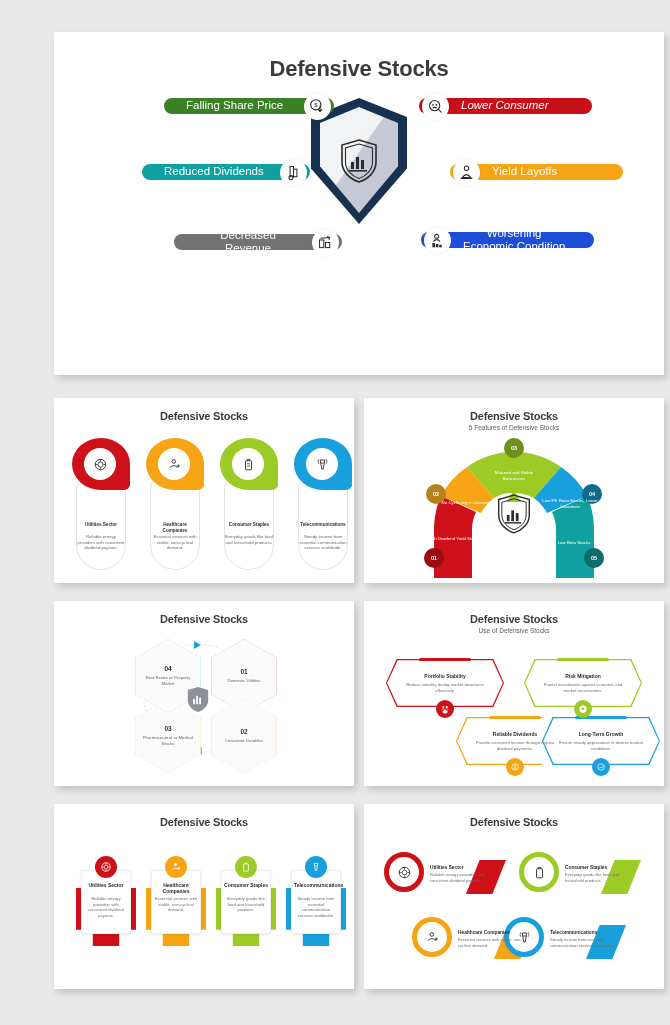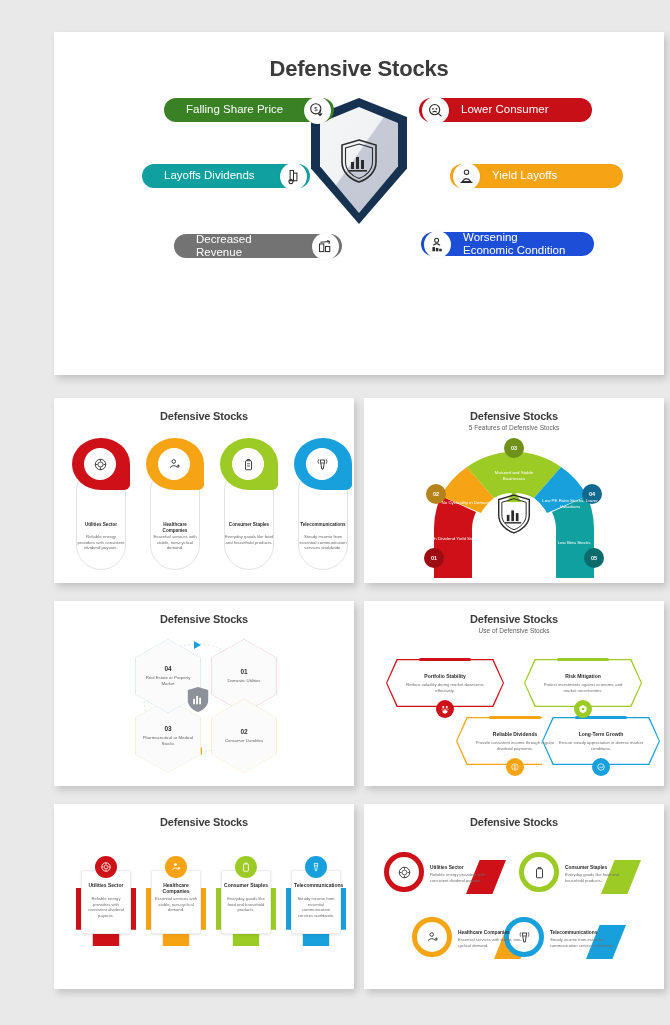--- a/index.html
+++ b/index.html
@@ -51,46 +51,47 @@
     background:linear-gradient(125deg,#f4f5f7 0%, #f1f2f4 46%, #c6cad6 47%, #c3c7d4 100%);
     clip-path: polygon(50% 0%, 100% 15%, 100% 56%, 50% 100%, 0% 56%, 0% 15%);
   }
   .shield-glyph {
     position:absolute; left:50%; top:40px; transform:translateX(-50%);
     width:40px; height:46px;
   }
 
   .pill {
     position:absolute;
-    height:24px;
+    height:16px;
     border-radius:16px;
     display:flex;
     align-items:center;
     color:#ffffff;
     font-size:11.5px;
     line-height:1.15;
     white-space:pre-line;
+    text-align:center;
   }
   .pill.left  { justify-content:flex-start; padding-left:22px; padding-right:42px; }
   .pill.right { justify-content:flex-start; padding-left:42px; padding-right:22px; }
   .pill .badge {
     position:absolute;
     width:27px; height:27px; border-radius:50%;
     background:#ffffff;
     display:flex; align-items:center; justify-content:center;
     box-shadow:0 0 2px rgba(0,0,0,0.10);
   }
   .pill.left  .badge { right:3px; }
   .pill.right .badge { left:3px; }
   .pill .badge svg { width:17px; height:17px; }
 
   #p1 { left:110px; top:16px;  width:170px; background:#3a8025; }
   #p2 { left:88px;  top:82px;  width:168px; background:#10a0a0; }
   #p3 { left:120px; top:152px; width:168px; background:#737373; }
-  #p4 { left:365px; top:16px;  width:173px; background:#c70f17; }
+  #p4 { left:365px; top:16px;  width:173px; background:#c70f17;font-style:italic; }
   #p5 { left:396px; top:82px;  width:173px; background:#f6a414; }
   #p6 { left:367px; top:150px; width:173px; background:#1d4ed8; }
 
   
   .mini { width:300px; height:185px; }
   .mini .slide-title { font-size:11px; margin-top:12px; }
   .mini .slide-sub   { font-size:6.5px; margin-top:2px; }
 
   #slide2 { left:30px;  top:398px; }
   #slide3 { left:340px; top:398px; }
@@ -256,21 +257,21 @@
         <span class="badge">
           <svg viewBox="0 0 20 20">
               <circle cx="8" cy="8" r="6" fill="none" stroke="#2b2b2b" stroke-width="1.3"></circle>
               <text x="8" y="11" font-size="7" text-anchor="middle" fill="#2b2b2b">$</text>
               <path d="M13 9 v7 M13 16 l-2.5-2.5 M13 16 l2.5-2.5" stroke="#2b2b2b" stroke-width="1.3" fill="none"></path>
             </svg>
         </span>
       </div>
 
       <div class="pill left" id="p2">
-        <span>Layoffs Dividends</span>
+        <span>Reduced Dividends</span>
         <span class="badge">
           <svg viewBox="0 0 20 20">
               <rect x="6" y="3" width="4" height="12" fill="none" stroke="#2b2b2b" stroke-width="1.2"></rect>
               <rect x="10" y="6" width="4" height="9" fill="none" stroke="#2b2b2b" stroke-width="1.2"></rect>
               <circle cx="7" cy="16" r="2.4" fill="none" stroke="#2b2b2b" stroke-width="1.2"></circle>
             </svg>
         </span>
       </div>
 
       <div class="pill left" id="p3">

